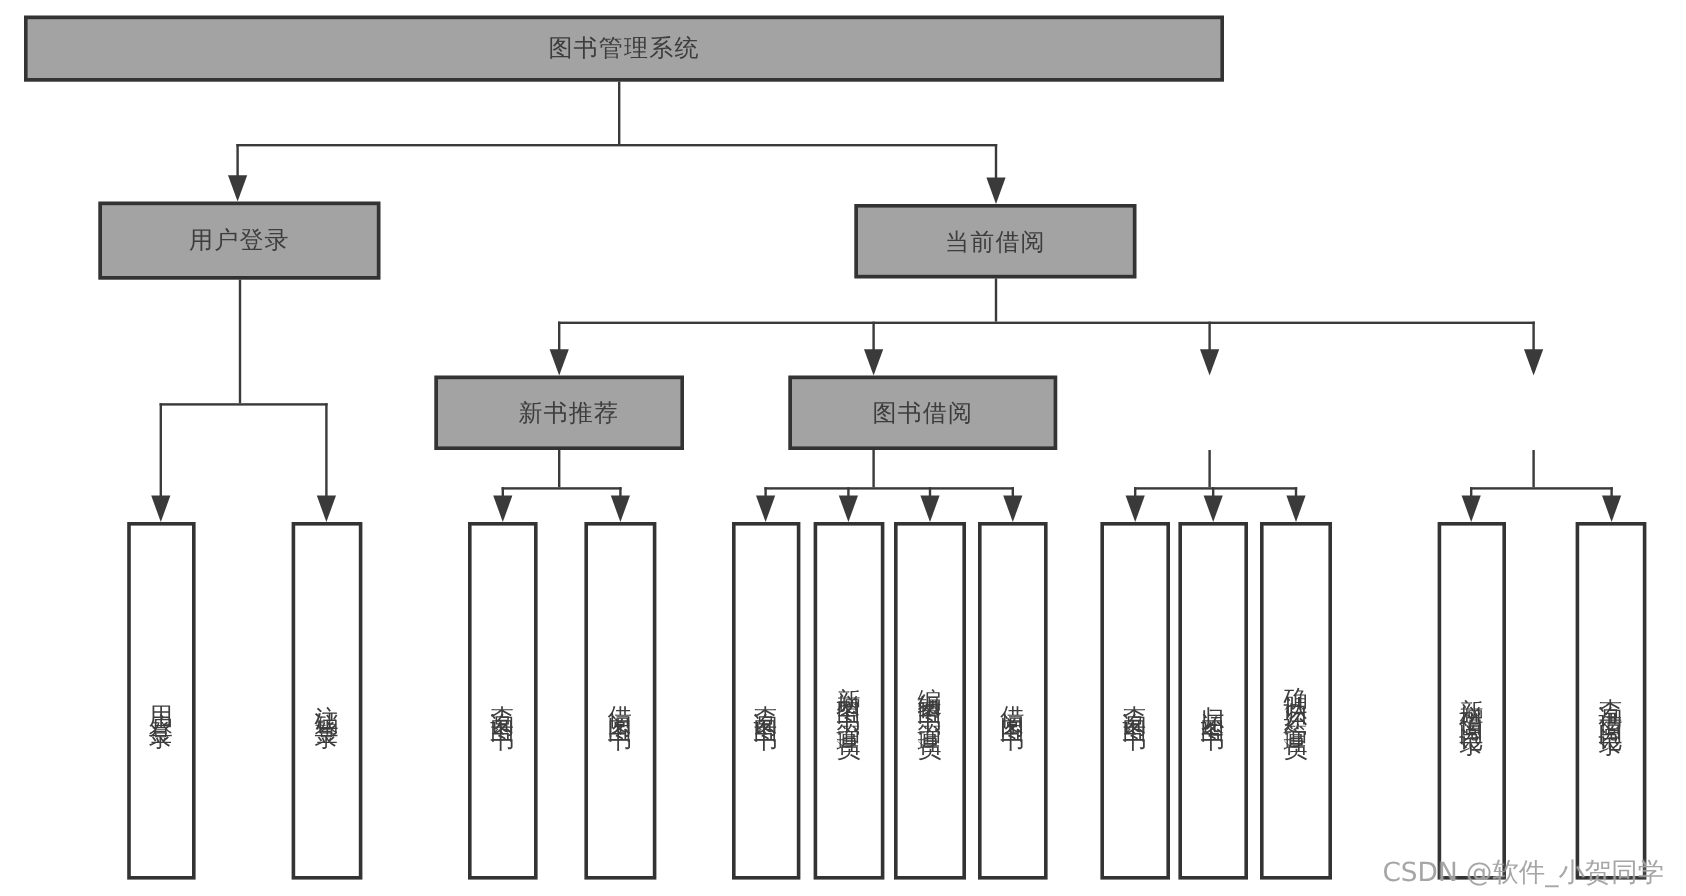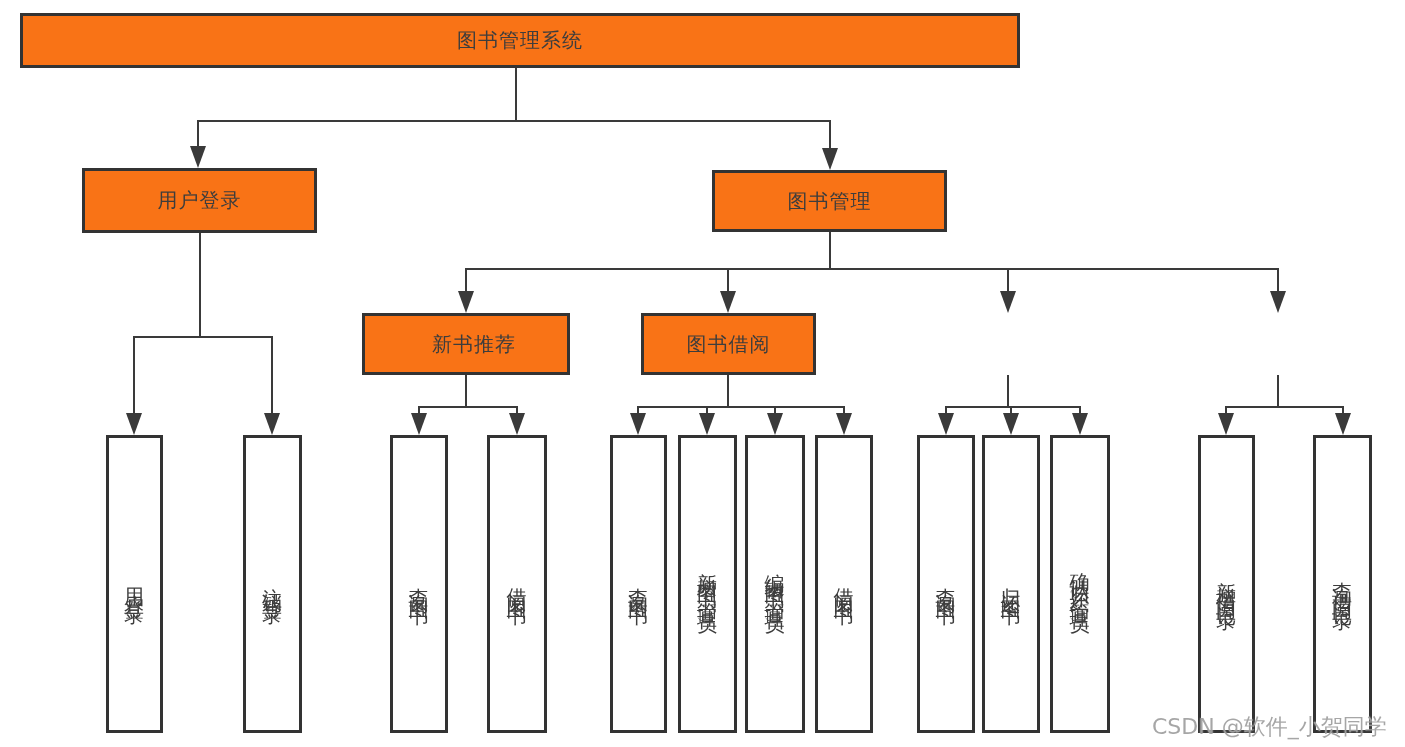--- a/index.html
+++ b/index.html
@@ -8,21 +8,21 @@
     width: 1405px;
     height: 747px;
     background: #ffffff;
     font-family: "DejaVu Sans", "Liberation Sans", sans-serif;
     overflow: hidden;
   }
   .node {
     position: absolute;
     box-sizing: border-box;
     border: 3px solid #333333;
-    background: #f97316;
+    background: #a3a3a3;
     display: flex;
     align-items: center;
     justify-content: center;
     color: #3d3d3d;
     font-size: 20px;
     letter-spacing: 1px;
   }
   .leaf {
     position: absolute;
     box-sizing: border-box;
@@ -63,25 +63,25 @@
 </style>
 </head>
 <body>
 
 <div id="canvas">
 
   <div class="node" style="left:20px; top:13px; width:1000px; height:55px;">图书管理系统</div>
 
   <div class="node" style="left:82px; top:168px; width:235px; height:65px;">用户登录</div>
 
-  <div class="node" style="left:712px; top:170px; width:235px; height:62px;">图书管理</div>
+  <div class="node" style="left:712px; top:170px; width:235px; height:62px;">当前借阅</div>
 
   <div class="node" style="left:362px; top:313px; width:208px; height:62px;padding-left:16px;">新书推荐</div>
 
-  <div class="node" style="left:641px; top:313px; width:175px; height:62px;">图书借阅</div>
+  <div class="node" style="left:657px; top:313px; width:224px; height:62px;">图书借阅</div>
 
 
 
   <div class="leaf" style="left:106px; top:435px; width:57px; height:298px;">
     <span class="vtext">用户登录</span>
   </div>
 
   <div class="leaf" style="left:243px; top:435px; width:59px; height:298px;">
     <span class="vtext">注销登录</span>
   </div>

